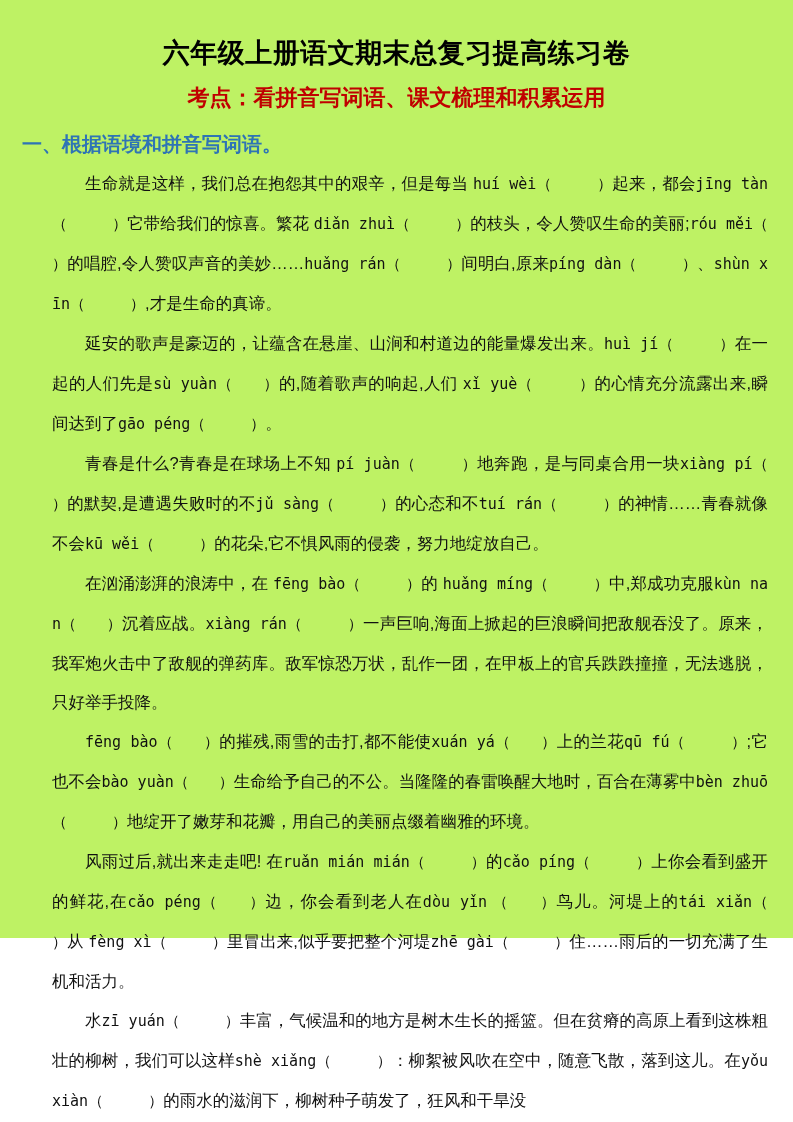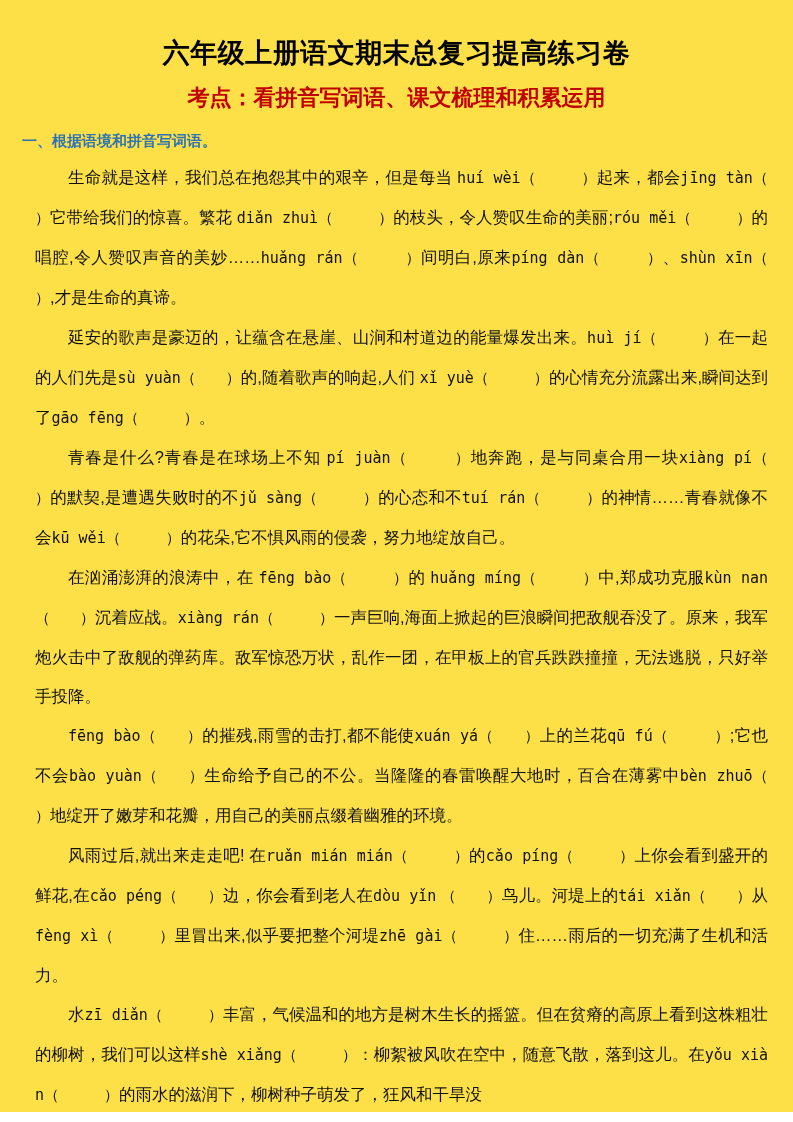--- a/index.html
+++ b/index.html
@@ -9,53 +9,53 @@
   }
   body {
     width: 793px;
     height: 1122px;
     font-family: "Liberation Sans", "DejaVu Sans", sans-serif;
     color: #111111;
     overflow: hidden;
   }
   .page {
     width: 793px;
-    height: 1112px;
+    height: 938px;
     box-sizing: border-box;
     padding: 0;
     position: relative;
-    background: #fde047;
+    background: #bef264;
   }
   .doc-title {
     text-align: center;
     font-size: 27px;
     font-weight: bold;
     letter-spacing: 0.5px;
     color: #000000;
     margin: 0;
     padding-top: 37px;
     line-height: 1.2;
   }
   .doc-subtitle {
     text-align: center;
     font-size: 22px;
     font-weight: bold;
     margin: 0;
     padding-top: 16px;
     line-height: 1.2;
   }
   .section-heading {
-    font-size: 15px;
+    font-size: 20px;
     font-weight: bold;
     margin: 0;
     padding: 20px 0 0 22px;
     line-height: 1.2;
   }
   .body-block {
-    padding: 8px 25px 0 35px;
+    padding: 8px 25px 0 52px;
   }
   p.para {
     margin: 0;
     font-size: 16.5px;
     line-height: 39px;
     text-align: justify;
     text-justify: inter-ideograph;
     text-indent: 2em;
     word-break: break-all;
     white-space: normal;
@@ -76,21 +76,21 @@
 <div class="page">
 
   <h1 class="doc-title">六年级上册语文期末总复习提高练习卷</h1>
 
   <h2 class="doc-subtitle">考点：看拼音写词语、课文梳理和积累运用</h2>
 
   <h3 class="section-heading">一、根据语境和拼音写词语。</h3>
 
   <div class="body-block">
     <p class="para">生命就是这样，我们总在抱怨其中的艰辛，但是每当 <span class="py">huí wèi</span><span class="blank">（　　　）</span>起来，都会<span class="py">jīng tàn</span><span class="blank">（　　　）</span>它带给我们的惊喜。繁花 <span class="py">diǎn zhuì</span><span class="blank">（　　　）</span>的枝头，令人赞叹生命的美丽;<span class="py">róu měi</span><span class="blank">（　　　）</span>的唱腔,令人赞叹声音的美妙……<span class="py">huǎng rán</span><span class="blank">（　　　）</span>间明白,原来<span class="py">píng dàn</span><span class="blank">（　　　）</span>、<span class="py">shùn xīn</span><span class="blank">（　　　）</span>,才是生命的真谛。</p>
-    <p class="para">延安的歌声是豪迈的，让蕴含在悬崖、山涧和村道边的能量爆发出来。<span class="py">huì jí</span><span class="blank">（　　　）</span>在一起的人们先是<span class="py">sù yuàn</span><span class="blank">（　　）</span>的,随着歌声的响起,人们 <span class="py">xǐ yuè</span><span class="blank">（　　　）</span>的心情充分流露出来,瞬间达到了<span class="py">gāo fēng</span><span class="blank">（　　　）</span>。</p>
+    <p class="para">延安的歌声是豪迈的，让蕴含在悬崖、山涧和村道边的能量爆发出来。<span class="py">huì jí</span><span class="blank">（　　　）</span>在一起的人们先是<span class="py">sù yuàn</span><span class="blank">（　　）</span>的,随着歌声的响起,人们 <span class="py">xǐ yuè</span><span class="blank">（　　　）</span>的心情充分流露出来,瞬间达到了<span class="py">gāo péng</span><span class="blank">（　　　）</span>。</p>
     <p class="para">青春是什么?青春是在球场上不知 <span class="py">pí juàn</span><span class="blank">（　　　）</span>地奔跑，是与同桌合用一块<span class="py">xiàng pí</span><span class="blank">（　　　）</span>的默契,是遭遇失败时的不<span class="py">jǔ sàng</span><span class="blank">（　　　）</span>的心态和不<span class="py">tuí rán</span><span class="blank">（　　　）</span>的神情……青春就像不会<span class="py">kū wěi</span><span class="blank">（　　　）</span>的花朵,它不惧风雨的侵袭，努力地绽放自己。</p>
     <p class="para">在汹涌澎湃的浪涛中，在 <span class="py">fēng bào</span><span class="blank">（　　　）</span>的 <span class="py">huǎng míng</span><span class="blank">（　　　）</span>中,郑成功克服<span class="py">kùn nan</span><span class="blank">（　　）</span>沉着应战。<span class="py">xiàng rán</span><span class="blank">（　　　）</span>一声巨响,海面上掀起的巨浪瞬间把敌舰吞没了。原来，我军炮火击中了敌舰的弹药库。敌军惊恐万状，乱作一团，在甲板上的官兵跌跌撞撞，无法逃脱，只好举手投降。</p>
     <p class="para"><span class="py">fēng bào</span><span class="blank">（　　）</span>的摧残,雨雪的击打,都不能使<span class="py">xuán yá</span><span class="blank">（　　）</span>上的兰花<span class="py">qū fú</span><span class="blank">（　　　）</span>;它也不会<span class="py">bào yuàn</span><span class="blank">（　　）</span>生命给予自己的不公。当隆隆的春雷唤醒大地时，百合在薄雾中<span class="py">bèn zhuō</span><span class="blank">（　　　）</span>地绽开了嫩芽和花瓣，用自己的美丽点缀着幽雅的环境。</p>
     <p class="para">风雨过后,就出来走走吧! 在<span class="py">ruǎn mián mián</span><span class="blank">（　　　）</span>的<span class="py">cǎo píng</span><span class="blank">（　　　）</span>上你会看到盛开的鲜花,在<span class="py">cǎo péng</span><span class="blank">（　　）</span>边，你会看到老人在<span class="py">dòu yǐn</span> <span class="blank">（　　）</span>鸟儿。河堤上的<span class="py">tái xiǎn</span><span class="blank">（　　）</span>从 <span class="py">fèng xì</span><span class="blank">（　　　）</span>里冒出来,似乎要把整个河堤<span class="py">zhē gài</span><span class="blank">（　　　）</span>住……雨后的一切充满了生机和活力。</p>
-    <p class="para">水<span class="py">zī diǎn</span><span class="blank">（　　　）</span>丰富，气候温和的地方是树木生长的摇篮。但在贫瘠的高原上看到这株粗壮的柳树，我们可以这样<span class="py">shè xiǎng</span><span class="blank">（　　　）</span>：柳絮被风吹在空中，随意飞散，落到这儿。在<span class="py">yǒu xiàn</span><span class="blank">（　　　）</span>的雨水的滋润下，柳树种子萌发了，狂风和干旱没</p>
+    <p class="para">水<span class="py">zī yuán</span><span class="blank">（　　　）</span>丰富，气候温和的地方是树木生长的摇篮。但在贫瘠的高原上看到这株粗壮的柳树，我们可以这样<span class="py">shè xiǎng</span><span class="blank">（　　　）</span>：柳絮被风吹在空中，随意飞散，落到这儿。在<span class="py">yǒu xiàn</span><span class="blank">（　　　）</span>的雨水的滋润下，柳树种子萌发了，狂风和干旱没</p>
   </div>
 
 </div>
 
 </body></html>

